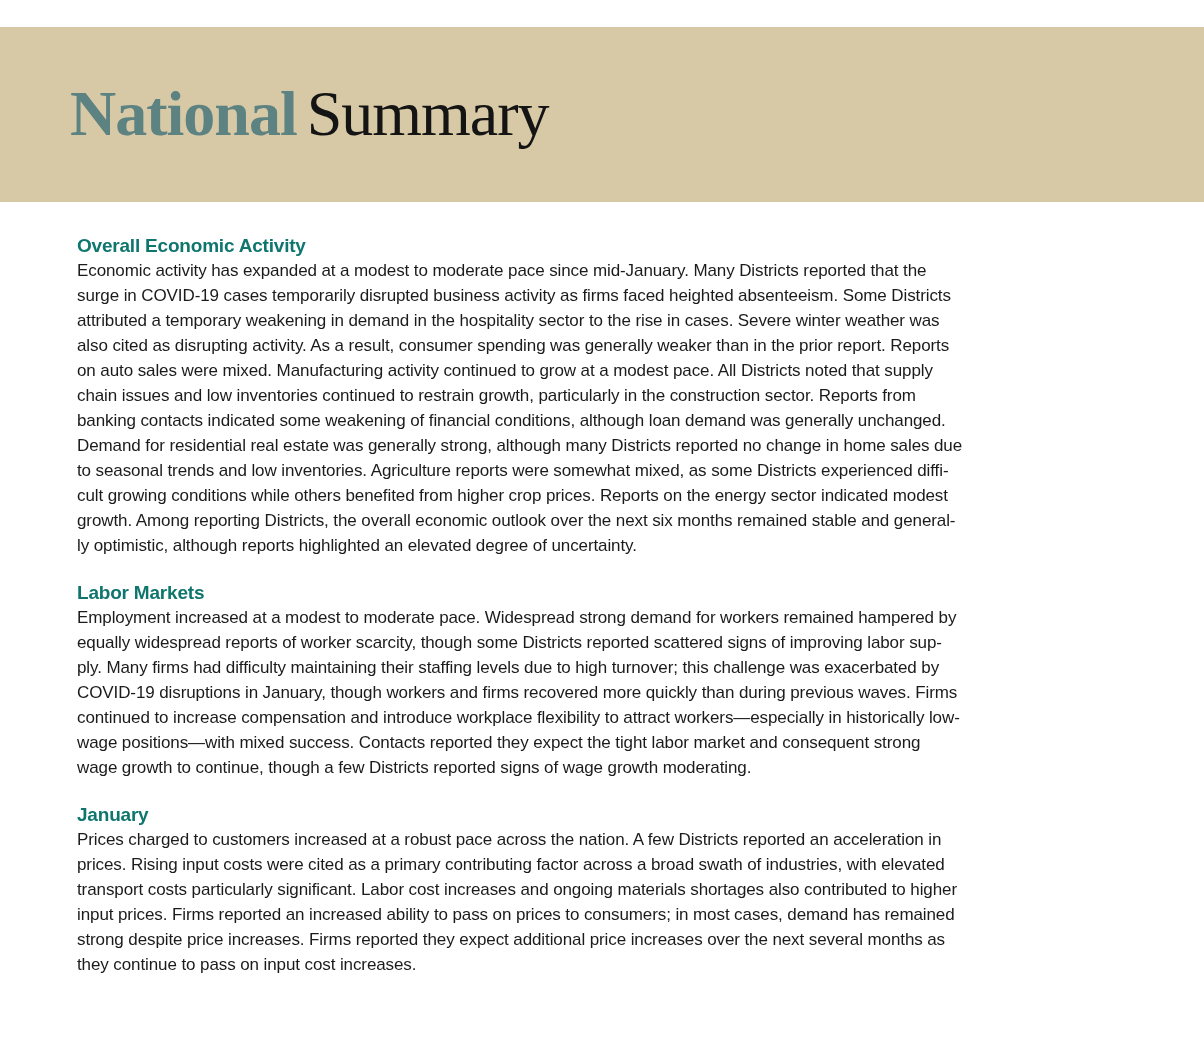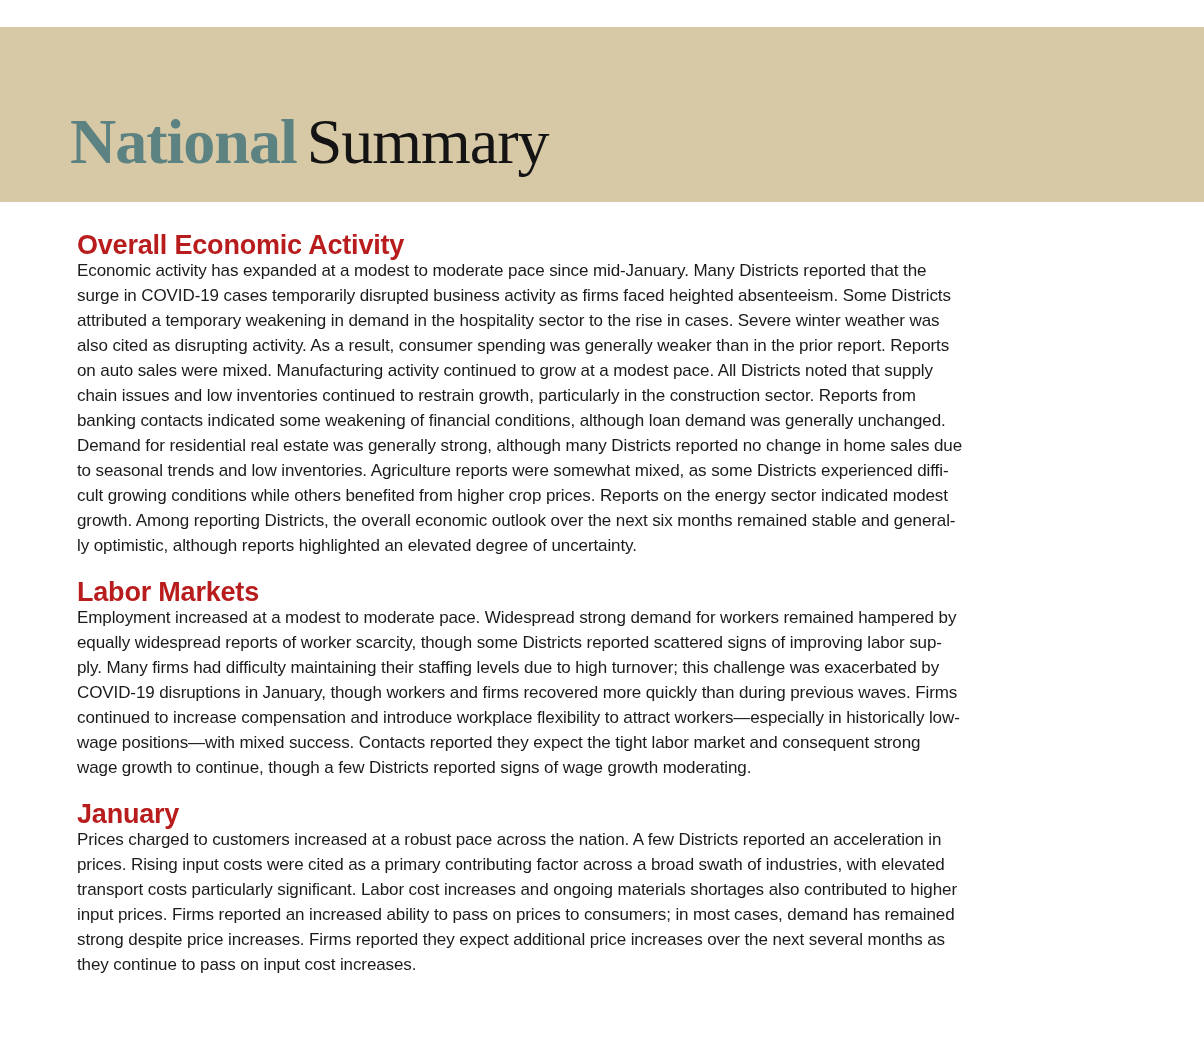--- a/index.html
+++ b/index.html
@@ -14,21 +14,21 @@
     background: #ffffff;
     overflow: hidden;
   }
   .banner {
     margin-top: 27px;
     height: 175px;
     background: #d8c9a6;
   }
   .title {
     margin: 0;
-    padding: 80px 0 0 70px;
+    padding: 52px 0 0 70px;
     font-family: "Liberation Serif", serif;
     font-size: 64px;
     line-height: 1.1;
     font-weight: normal;
     color: #141414;
     letter-spacing: -1px;
   }
   .title .accent {
     color: #5d8282;
     font-weight: bold;
@@ -52,25 +52,25 @@
   .content {
     margin: 31px 60px 0 77px;
     font-family: "Liberation Sans", sans-serif;
     color: #1b1b1b;
   }
   .section {
     margin-bottom: 22px;
   }
   .section h2 {
     margin: 0;
-    font-size: 27px;
+    font-size: 19px;
     line-height: 25px;
     font-weight: bold;
     letter-spacing: -0.2px;
-    color: #b91c1c;
+    color: #0f766e;
   }
   .section p {
     margin: 0;
     font-size: 17px;
     line-height: 25px;
     white-space: pre;
     letter-spacing: -0.1px;
   }
 </style>
 </head>

